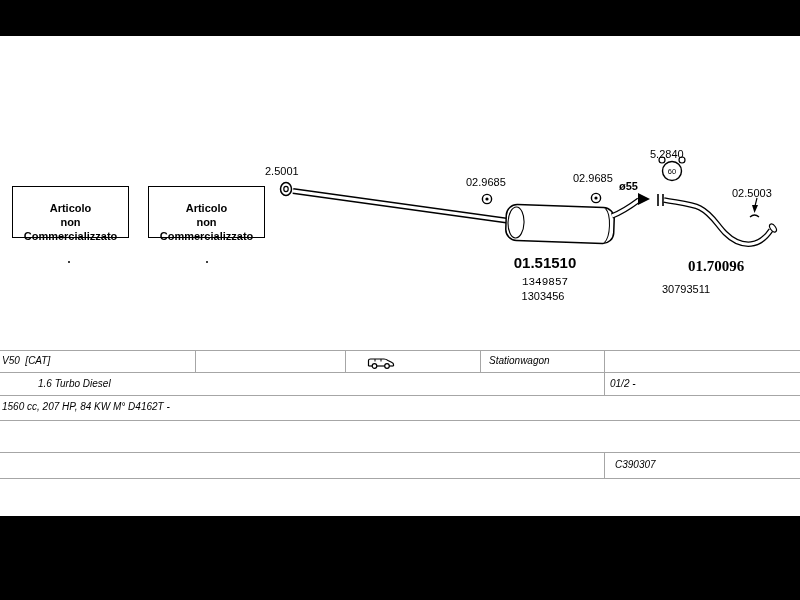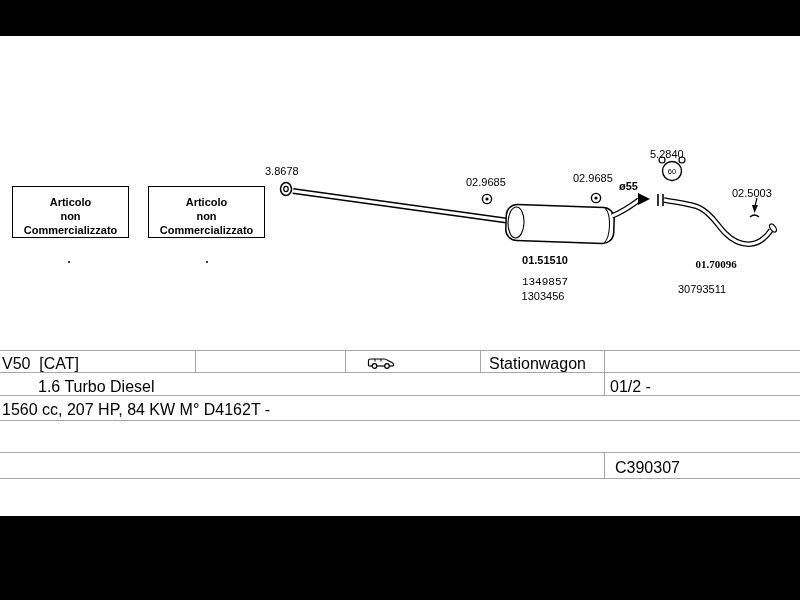--- a/index.html
+++ b/index.html
@@ -10,29 +10,29 @@
     font-family:"Liberation Sans", sans-serif;
     color:#000;
     overflow:hidden;
   }
   .white-bg { position:absolute; left:0; top:36px; width:800px; height:480px; background:#fff; }
   .abs { position:absolute; }
   .ph-box {
     position:absolute; width:117px; height:52px;
     border:1px solid #000; background:#fff;
     text-align:center; font-weight:bold; font-size:11px; line-height:14px;
-    padding-top:8px;
+    padding-top:14px;
   }
   .lbl { position:absolute; font-size:11px; white-space:nowrap; }
   .lbl-bold { font-weight:bold; }
-  .big { position:absolute; font-size:11px; font-weight:bold; text-align:center; white-space:nowrap; }
+  .big { position:absolute; font-size:15px; font-weight:bold; text-align:center; white-space:nowrap; }
   .ref { position:absolute; font-size:11px; text-align:center; white-space:nowrap; }
   .hline { position:absolute; left:0; width:800px; height:1px; background:#a6a6a6; }
   .vline { position:absolute; width:1px; background:#a6a6a6; }
-  .cell { position:absolute; font-size:16px; white-space:pre; }
+  .cell { position:absolute; font-size:10px; white-space:pre;font-style:italic; }
   .dot { position:absolute; width:2px; height:2px; background:#000; border-radius:50%; }
 </style>
 </head>
 <body>
 
 <div class="white-bg"></div>
 
 <div class="ph-box" style="left:12px; top:186px;">
   <div>Articolo</div>
   <div>non</div>
@@ -98,32 +98,32 @@
     <ellipse cx="513" cy="88" rx="2.6" ry="4.6" transform="rotate(-35 513 88)" fill="#fff" stroke="#000" stroke-width="1.2"></ellipse>
   </g>
 
   <g>
     <line x1="497" y1="58" x2="495" y2="66" stroke="#000" stroke-width="1.2"></line>
     <polygon points="492,65 498,65 494.5,73" fill="#000"></polygon>
     <path d="M490,77 q4.5,-4 9,0" fill="none" stroke="#000" stroke-width="1.3"></path>
   </g>
 </svg>
 
-<div class="lbl" style="left:265px; top:165px;">3.8678</div>
+<div class="lbl" style="left:265px; top:165px;">2.5001</div>
 <div class="lbl" style="left:466px; top:176px;">02.9685</div>
 <div class="lbl" style="left:573px; top:172px;">02.9685</div>
 <div class="lbl" style="left:650px; top:148px;">5.2840</div>
 <div class="lbl lbl-bold" style="left:619px; top:180px;">ø55</div>
 <div class="lbl" style="left:719px; top:187px;padding-left:13px;">02.5003</div>
 
 <div class="big" style="left:495px; top:254px; width:100px;">01.51510</div>
 <div class="ref" style="left:495px; top:276px; width:100px;font-family:Liberation Mono, monospace;">1349857</div>
 <div class="ref" style="left:493px; top:290px; width:100px;">1303456</div>
 <div class="big" style="left:662px; top:258px; width:108px;font-family:Liberation Serif, serif;">01.70096</div>
-<div class="ref" style="left:648px; top:283px; width:108px;">30793511</div>
+<div class="ref" style="left:632px; top:283px; width:108px;">30793511</div>
 
 <div class="hline" style="top:350px;"></div>
 <div class="hline" style="top:372px;"></div>
 <div class="hline" style="top:395px;"></div>
 <div class="hline" style="top:420px;"></div>
 <div class="hline" style="top:452px;"></div>
 <div class="hline" style="top:478px;"></div>
 
 <div class="vline" style="left:195px; top:350px; height:22px;"></div>
 <div class="vline" style="left:345px; top:350px; height:22px;"></div>

